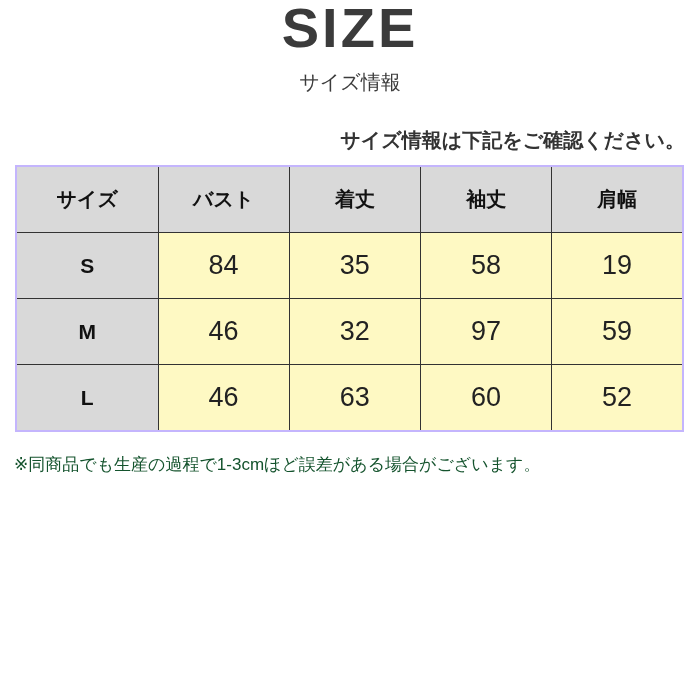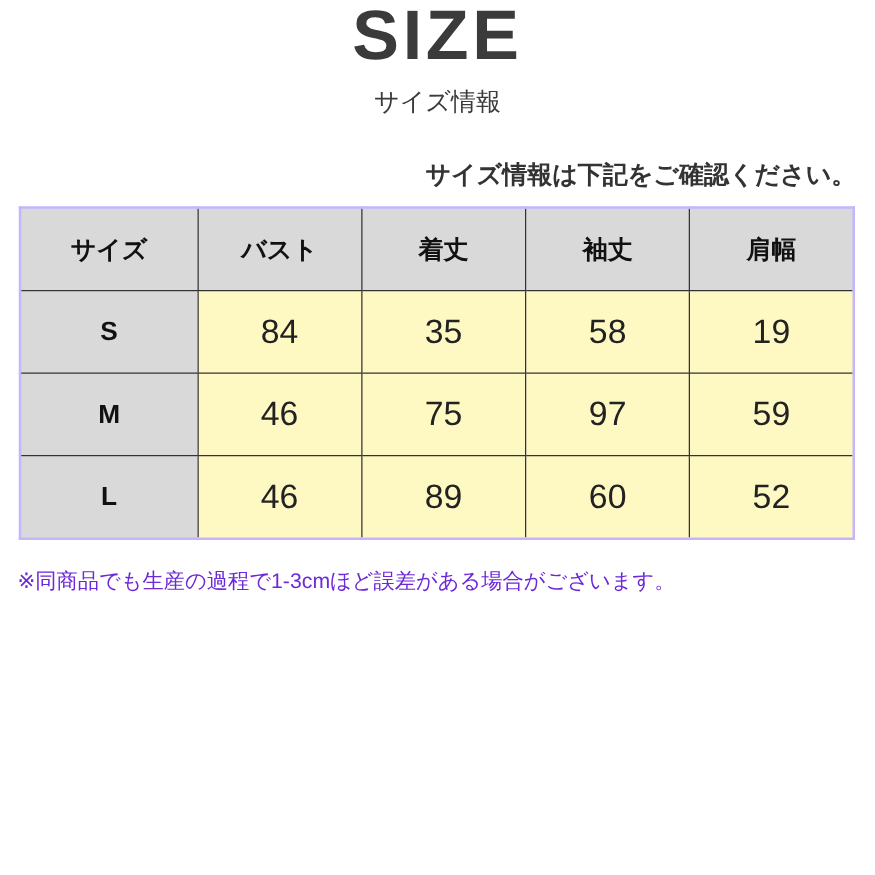--- a/index.html
+++ b/index.html
@@ -72,21 +72,21 @@
     background: #fef9c3;
     font-size: 27px;
     font-weight: 400;
     color: #222222;
   }
   .note-text {
     margin: 22px 14px 0 14px;
     font-size: 17px;
     line-height: 1.3;
     font-weight: 400;
-    color: #6d28d9;
+    color: #14532d;
   }
 </style>
 </head>
 <body>
 
 <div class="title-block">
   <h1 class="size-title">SIZE</h1>
   <div class="size-subtitle">サイズ情報</div>
 </div>
 
@@ -113,27 +113,27 @@
     <tr>
       <td class="size-label">S</td>
       <td class="value-cell">84</td>
       <td class="value-cell">35</td>
       <td class="value-cell">58</td>
       <td class="value-cell">19</td>
     </tr>
     <tr>
       <td class="size-label">M</td>
       <td class="value-cell">46</td>
-      <td class="value-cell">75</td>
+      <td class="value-cell">32</td>
       <td class="value-cell">97</td>
       <td class="value-cell">59</td>
     </tr>
     <tr>
       <td class="size-label">L</td>
       <td class="value-cell">46</td>
-      <td class="value-cell">89</td>
+      <td class="value-cell">63</td>
       <td class="value-cell">60</td>
       <td class="value-cell">52</td>
     </tr>
   </tbody>
 </table>
 
 <div class="note-text">※同商品でも生産の過程で1-3cmほど誤差がある場合がございます。</div>
 
 </body></html>

